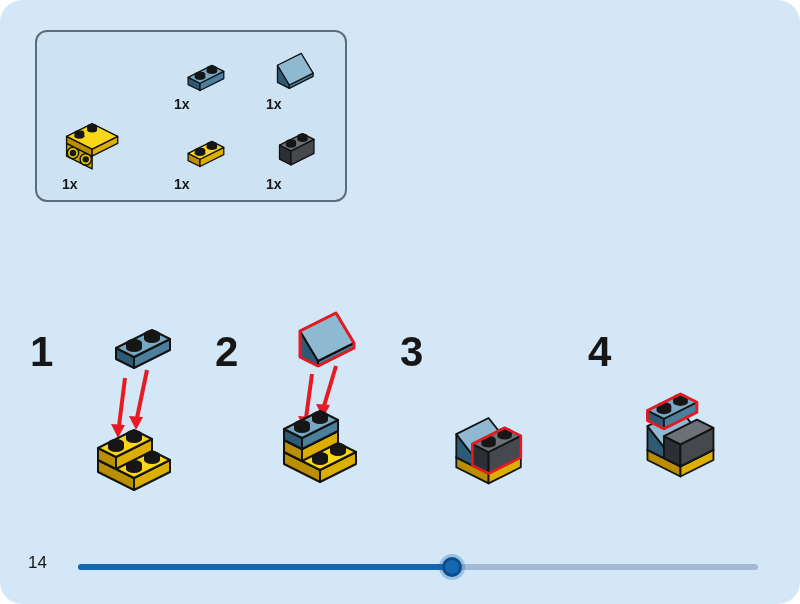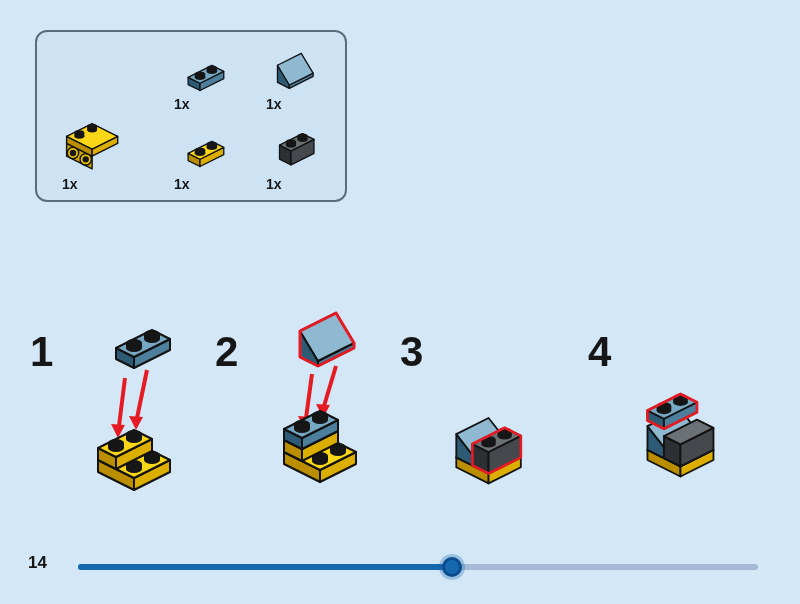--- a/index.html
+++ b/index.html
@@ -1,29 +1,29 @@
 <!DOCTYPE html>
 <html><head>
 <meta charset="utf-8">
 <style>
   html,body{margin:0;padding:0;}
   .page{
     position:relative;width:800px;height:604px;overflow:hidden;
-    background:#d4e7f7;font-family:"Liberation Sans",sans-serif;color:#161616;
+    background:#d4e7f7;font-family:"Liberation Sans",sans-serif;color:#161616;border-radius:22px;
   }
   .panel{
     position:absolute;left:35px;top:30px;width:308px;height:168px;
     background:#cde3f4;border:2px solid #5c6d7a;border-radius:12px;
   }
   .panel svg{position:absolute;}
   .count{position:absolute;font-size:14px;font-weight:700;color:#161616;}
   .stepnum{position:absolute;left:27px;top:208px;font-size:48px;font-weight:700;letter-spacing:-1px;}
   .substep-num{position:absolute;font-size:42px;font-weight:700;}
   .step-svg{position:absolute;}
-  .pagenum{position:absolute;left:28px;top:553px;font-size:17px;font-weight:700;}
+  .pagenum{position:absolute;left:28px;top:553px;font-size:17px;font-weight:400;}
   .track{
     position:absolute;left:78px;top:564px;width:680px;height:6px;
     background:#a3b9d6;border-radius:3px;
   }
   .fill{position:absolute;left:0;top:0;height:6px;background:#1567ae;border-radius:3px;}
   .handle{
     position:absolute;top:-7px;width:14px;height:14px;border-radius:50%;
     background:#1567ae;border:3px solid #0c4c8c;
     box-shadow:0 0 0 3px rgba(21,103,174,.3);
   }

